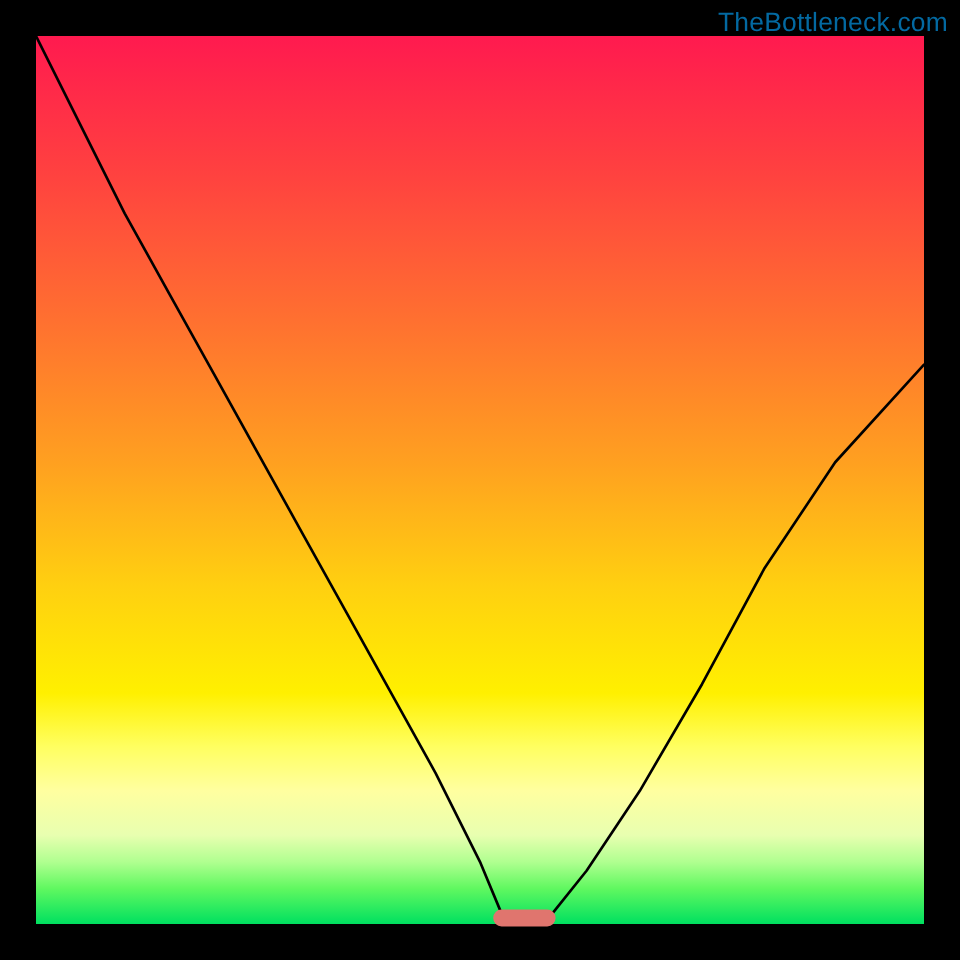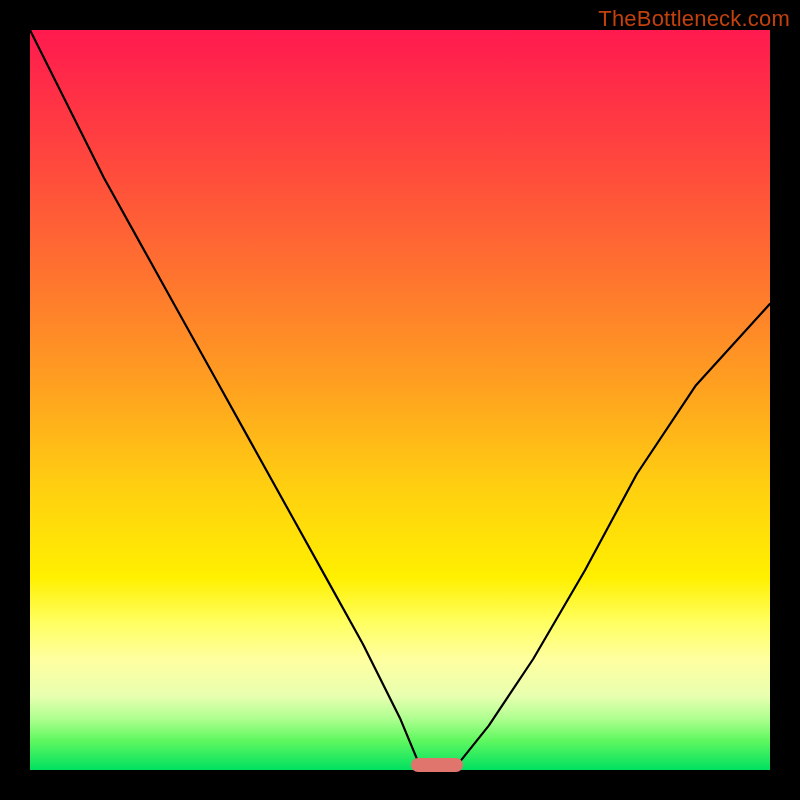--- a/index.html
+++ b/index.html
@@ -50,21 +50,21 @@
   .marker {
     position: absolute;
     height: 14px;
     border-radius: 7px;
     background: #e0756e;
   }
   .watermark {
     position: absolute;
     top: 6px;
     right: 10px;
-    color: #c2410c;
+    color: #0369a1;
     font-size: 22px;
     letter-spacing: 0.2px;
     user-select: none;
     text-align: center;
   }
 </style>
 </head>
 <body>
 
 <div class="frame">

